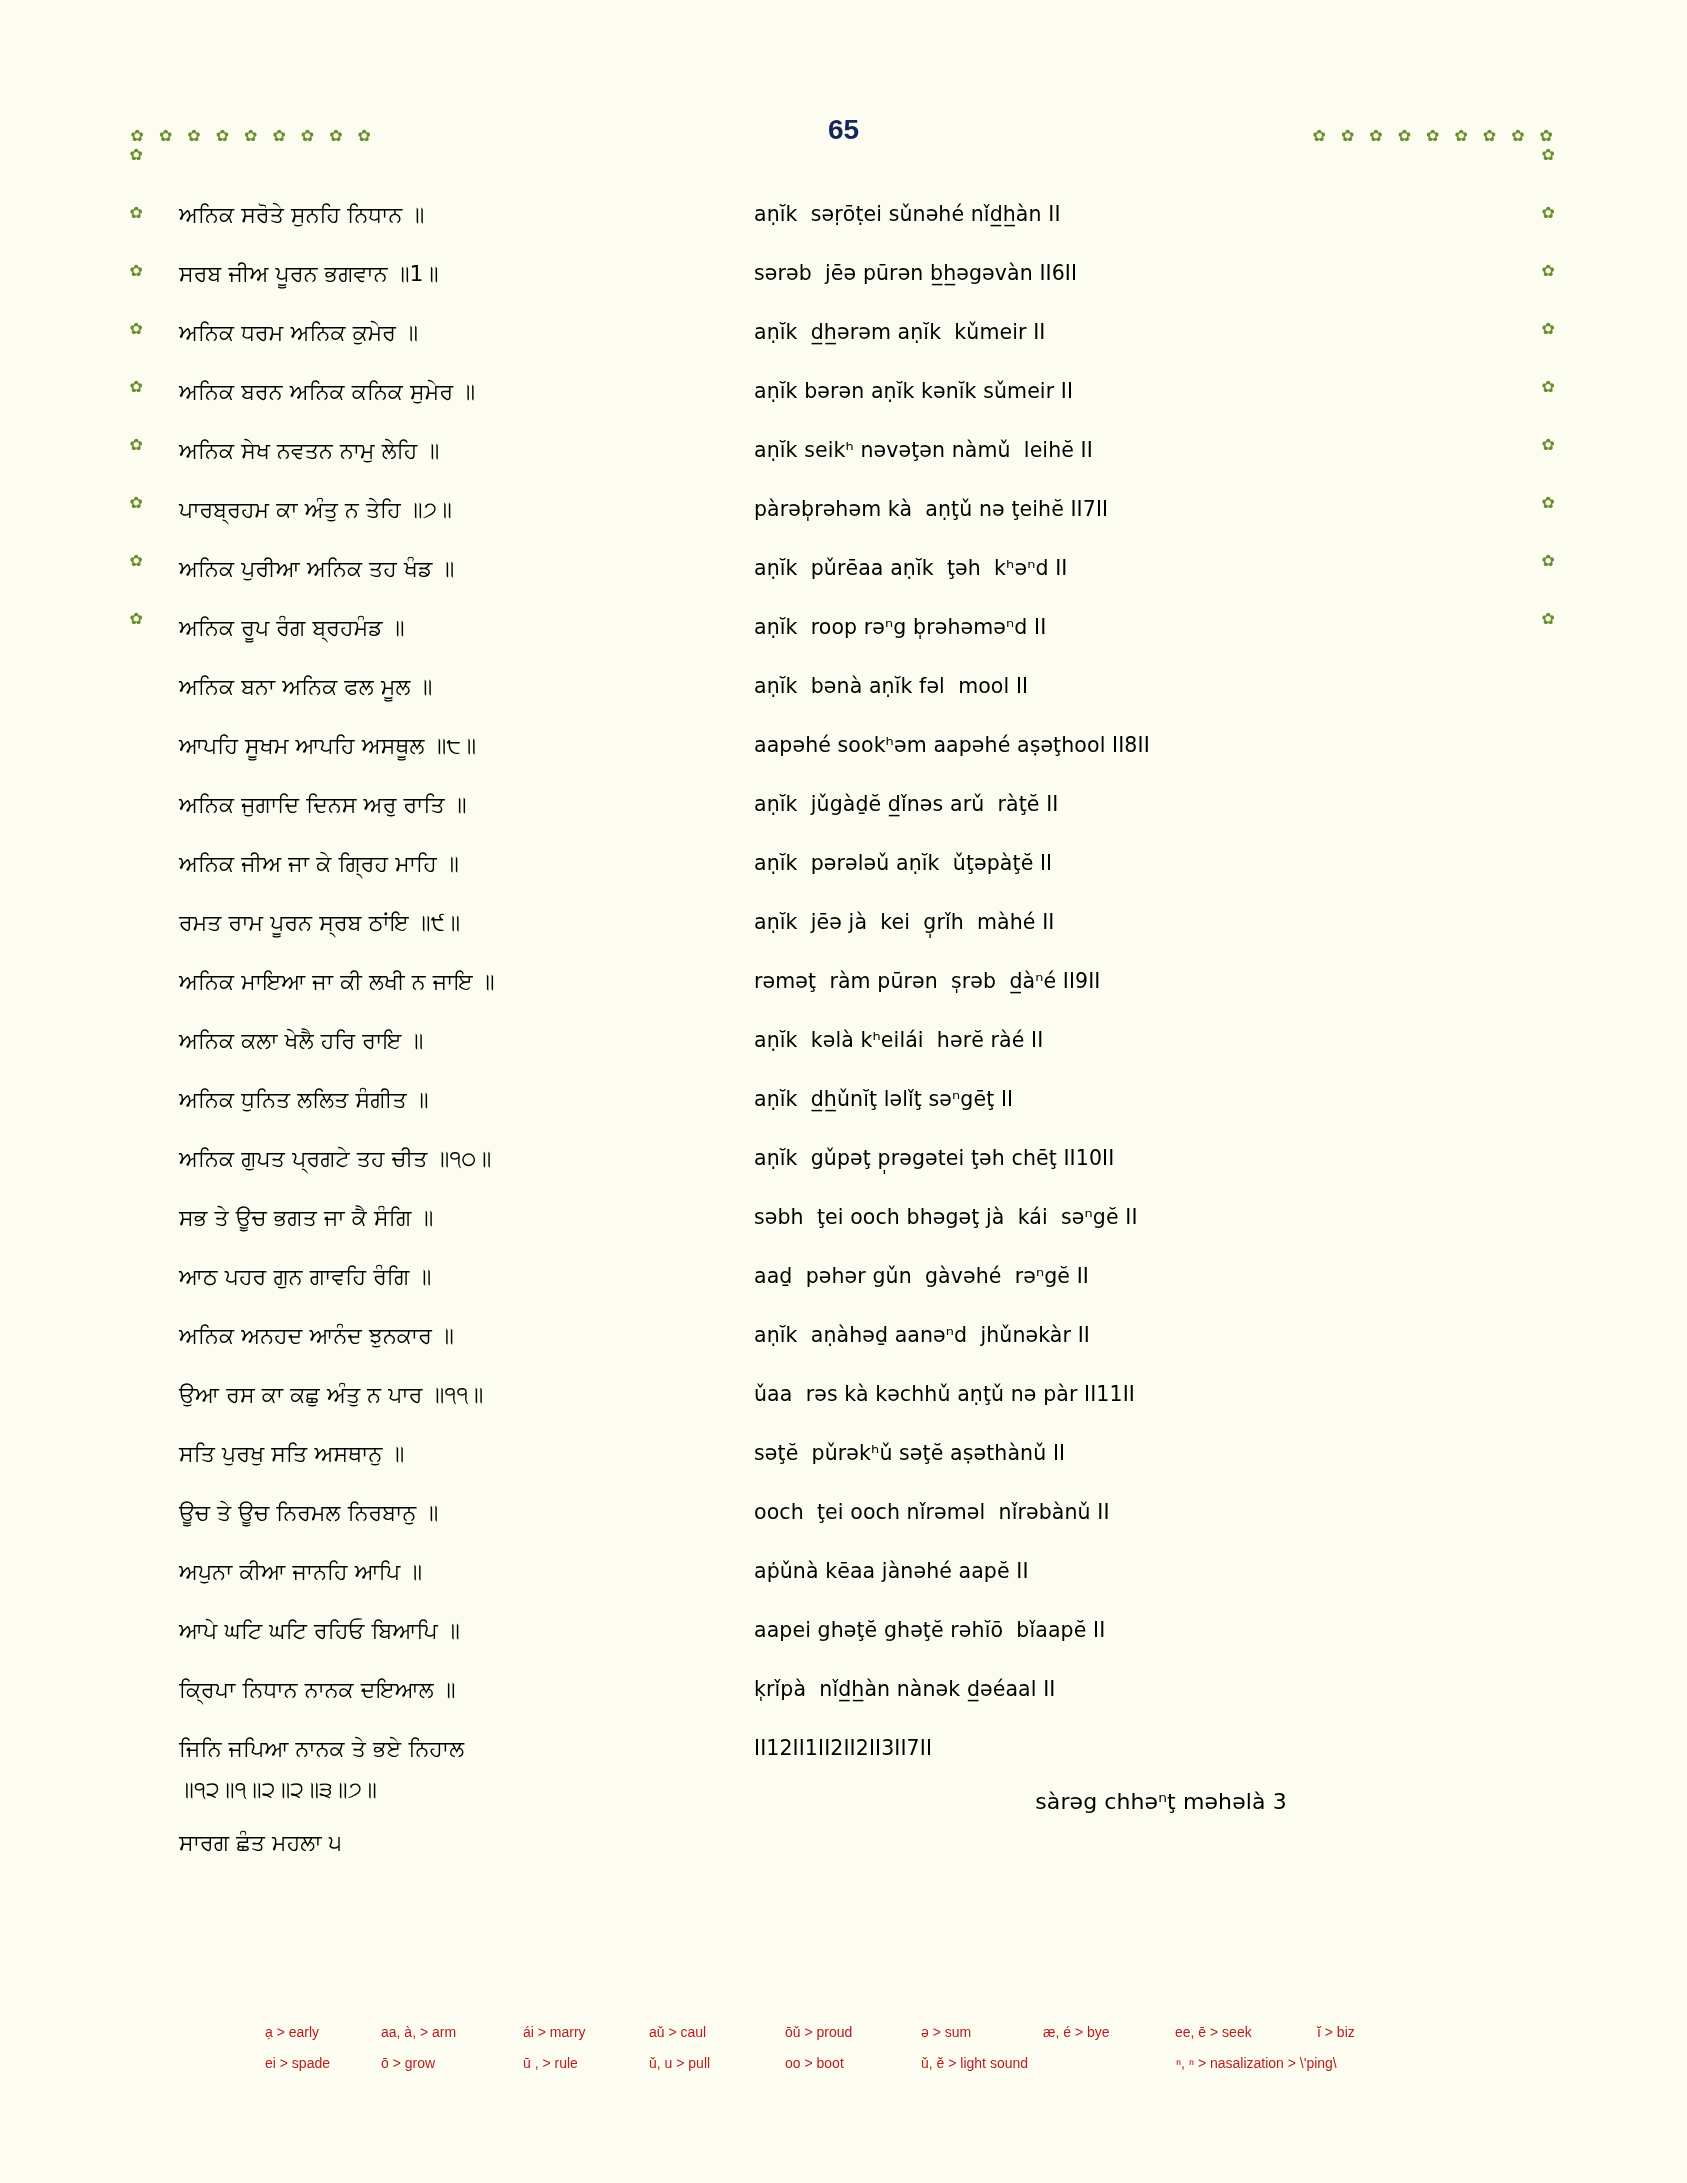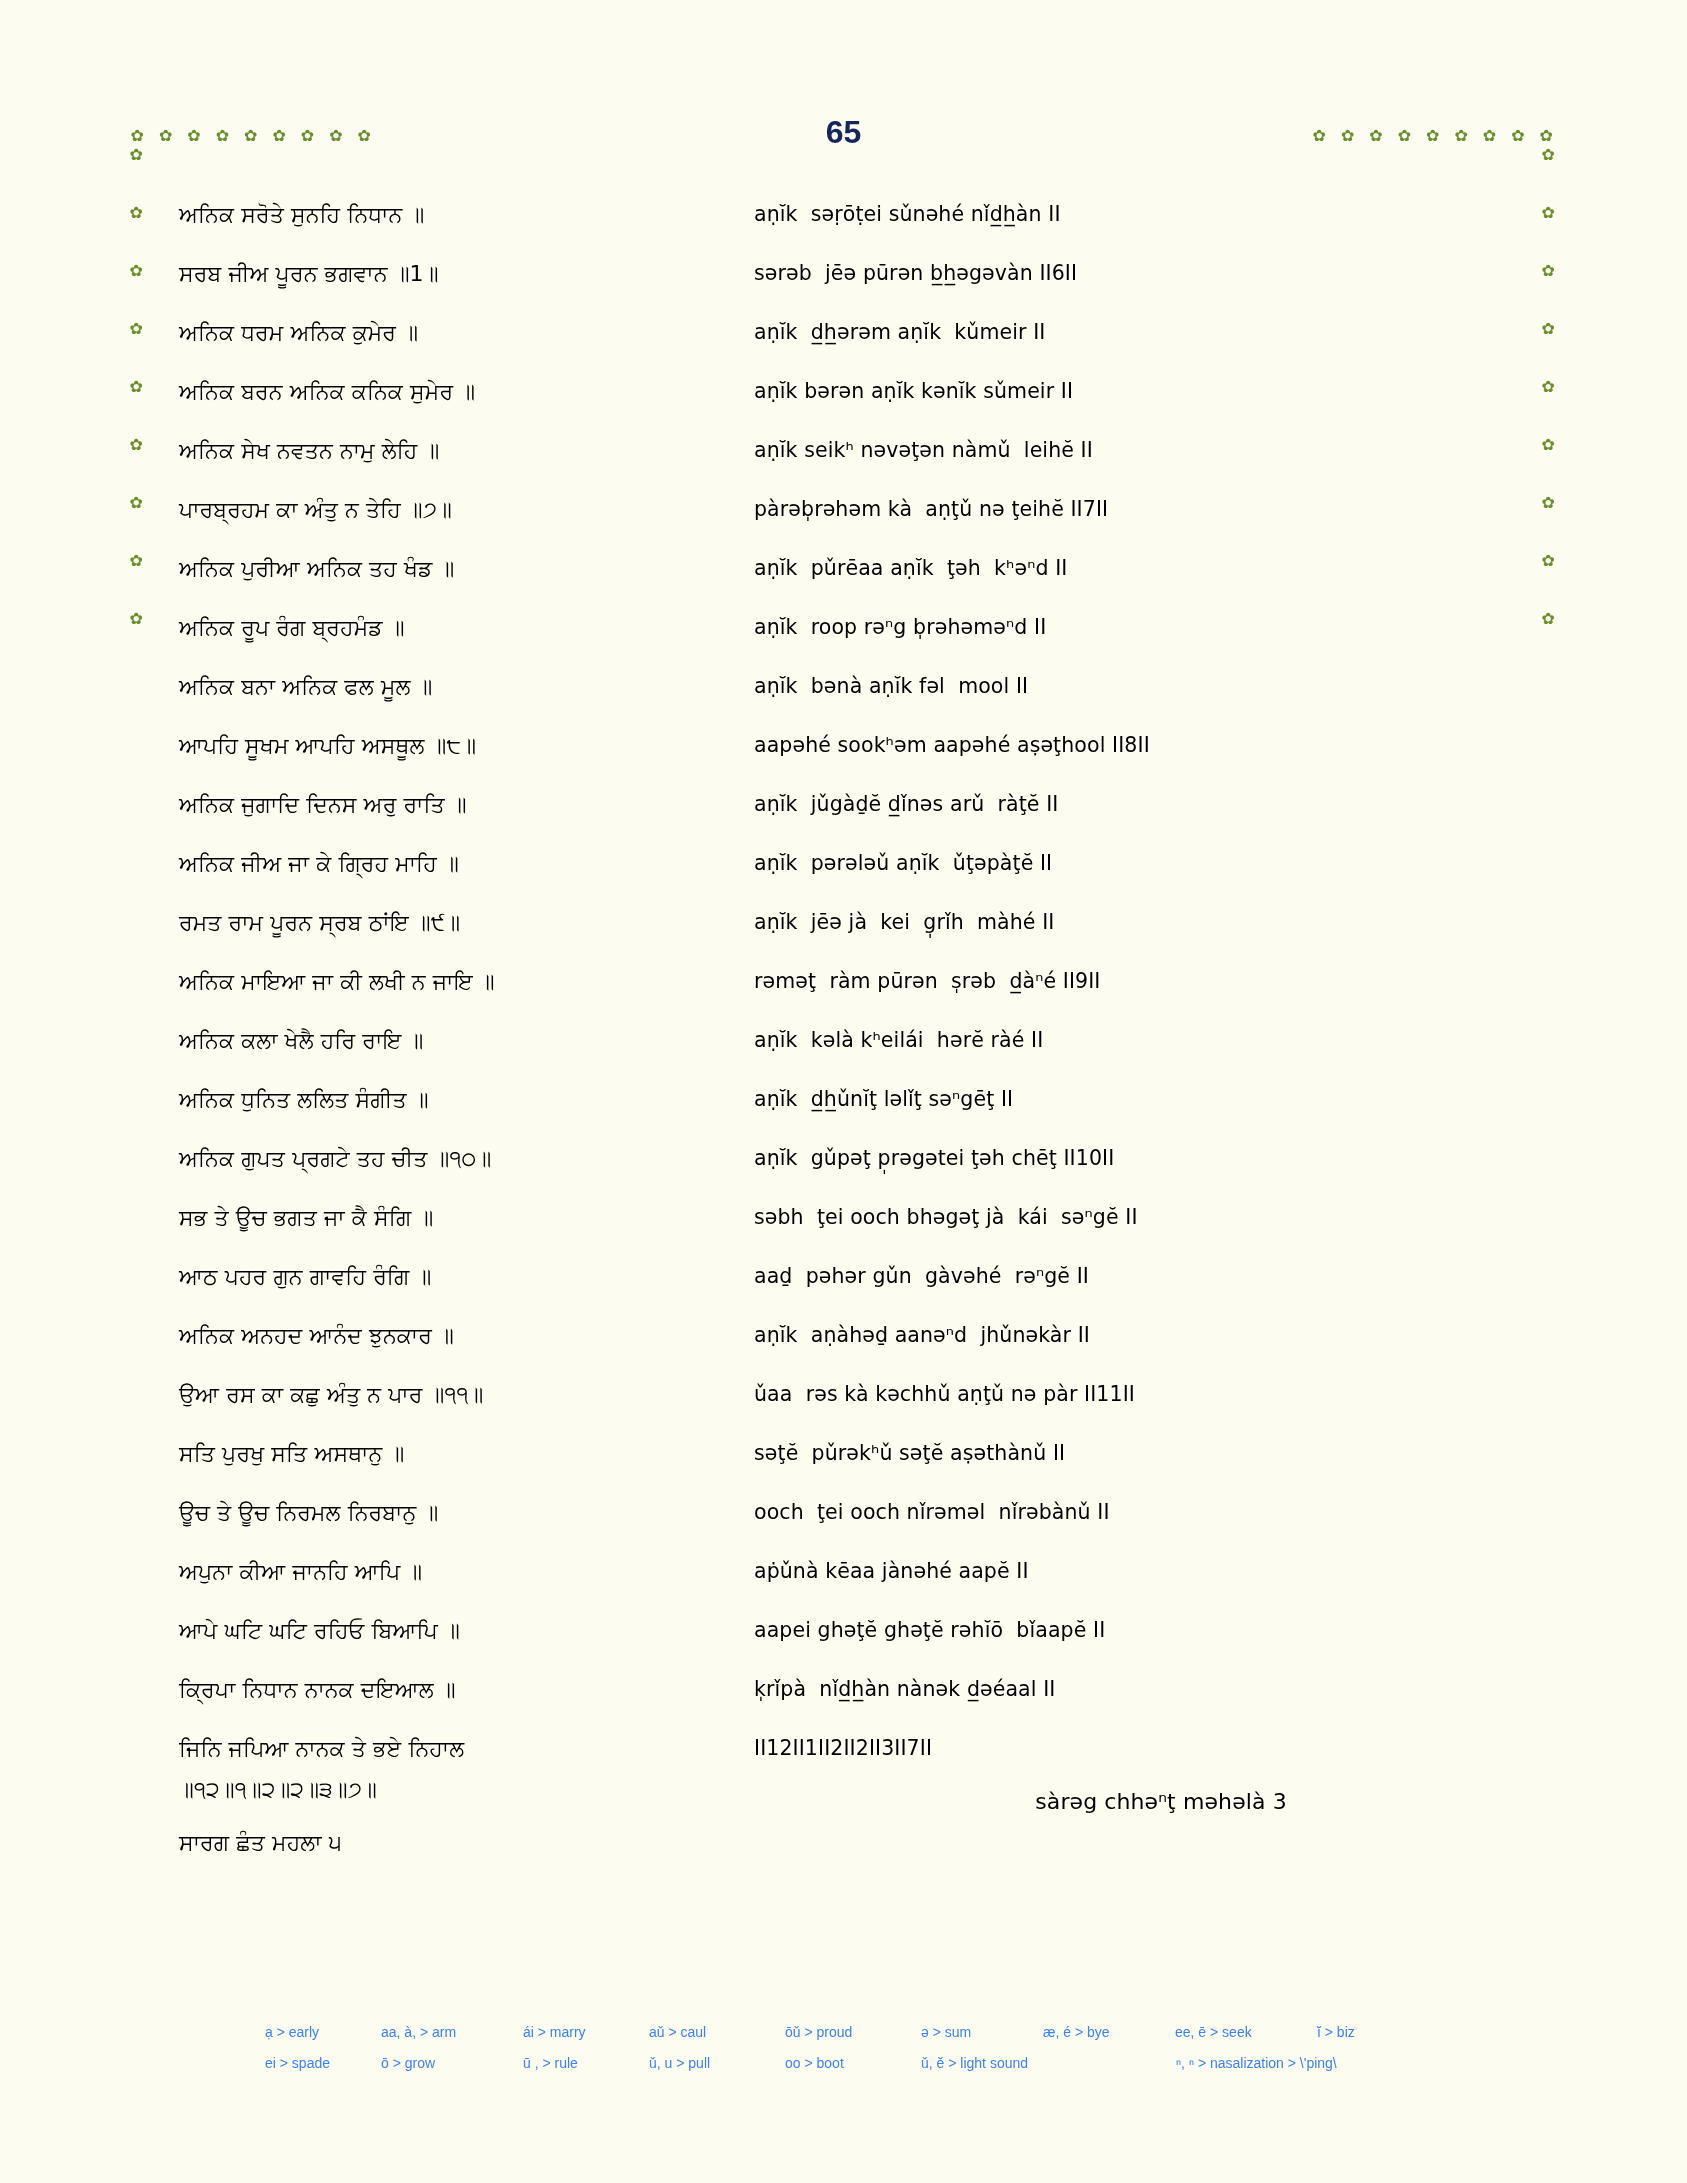--- a/index.html
+++ b/index.html
@@ -57,21 +57,21 @@
     justify-content: center;
   }
 
   
   .page-number {
     position: absolute;
     top: 114px;
     left: 0;
     width: 1687px;
     text-align: center;
-    font-size: 32px;
+    font-size: 28px;
     font-weight: bold;
     color: #14265c;
     font-family: "Liberation Sans", sans-serif;
   }
 
   
   .col-gurmukhi {
     position: absolute;
     left: 179px;
     top: 185px;
@@ -114,21 +114,21 @@
   }
 
   
   .legend {
     position: absolute;
     left: 265px;
     top: 2024px;
     width: 1191px;
     font-family: "Liberation Sans", sans-serif;
     font-size: 14px;
-    color: #3b82f6;
+    color: #b91c1c;
   }
   .legend-row {
     display: flex;
     flex-direction: row;
     margin-bottom: 14.6px;
   }
   .legend-cell {
     white-space: pre;
   }
 </style>

